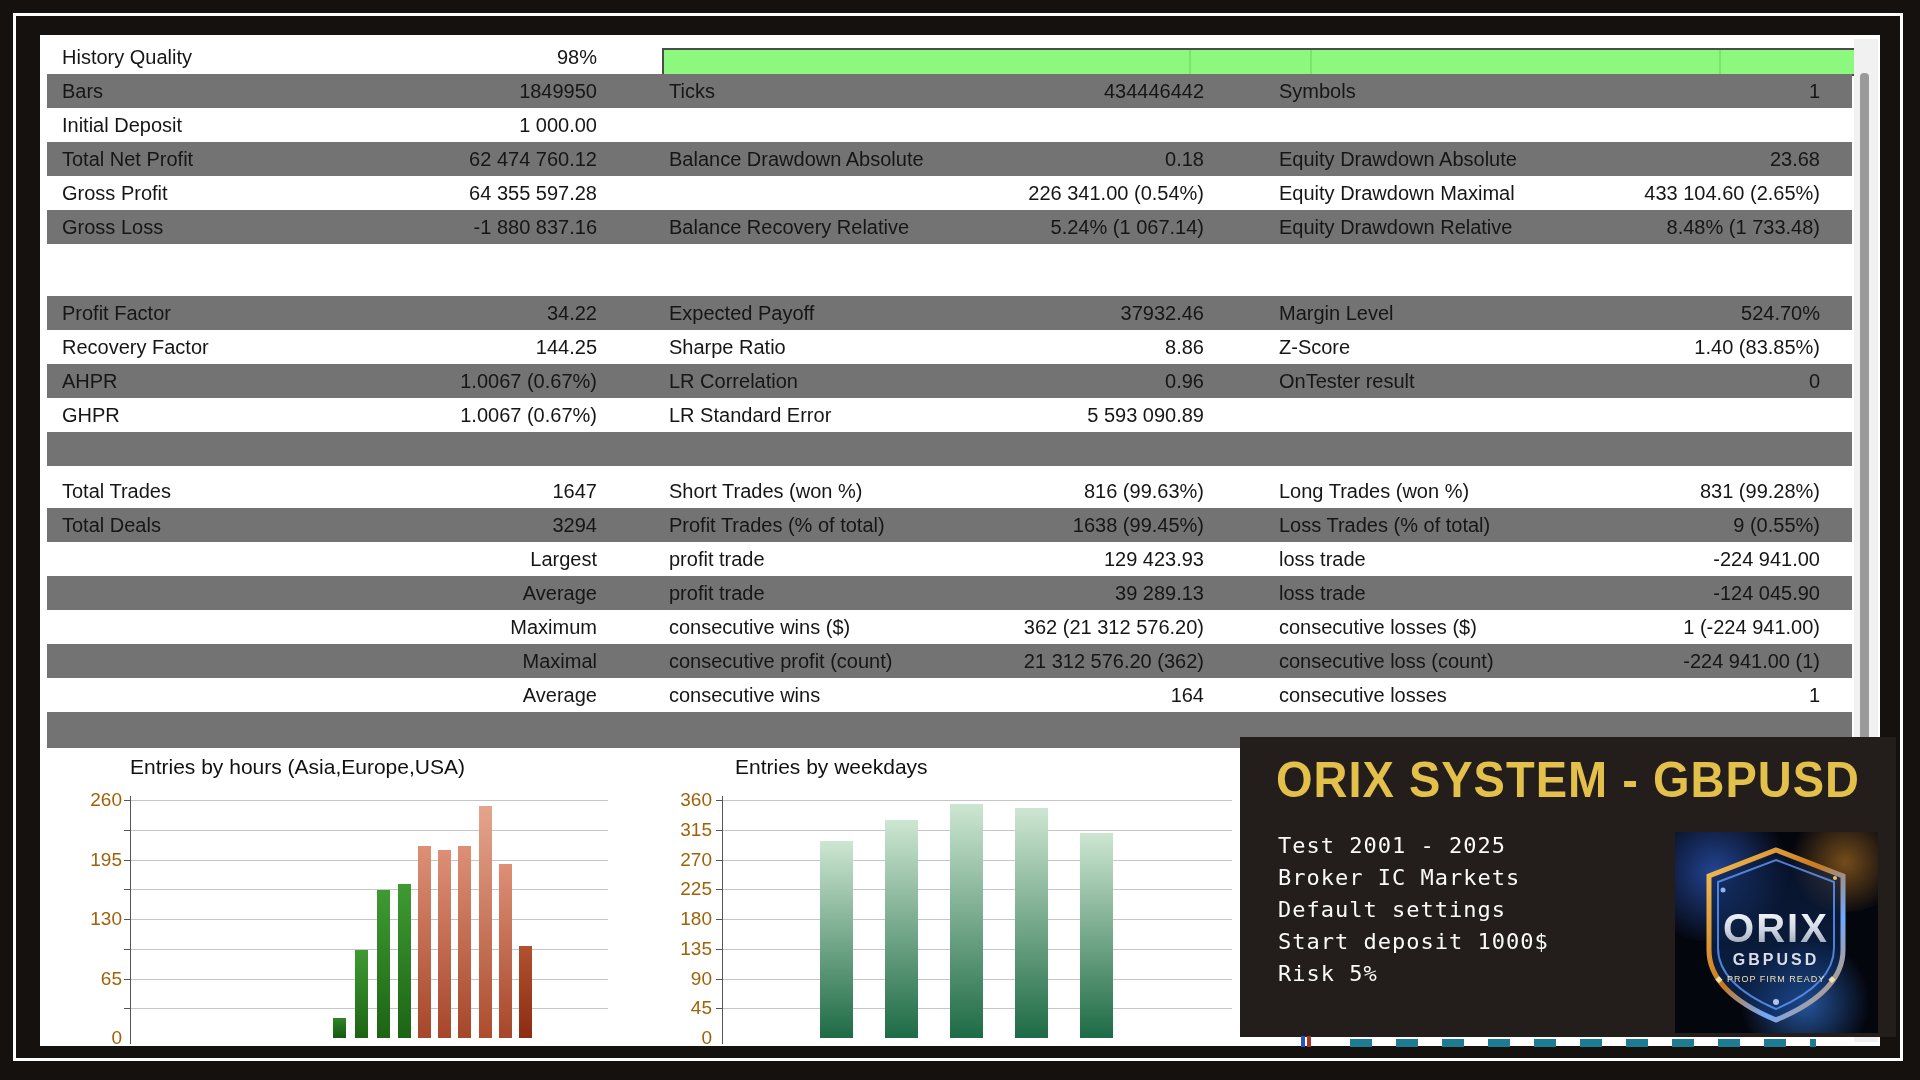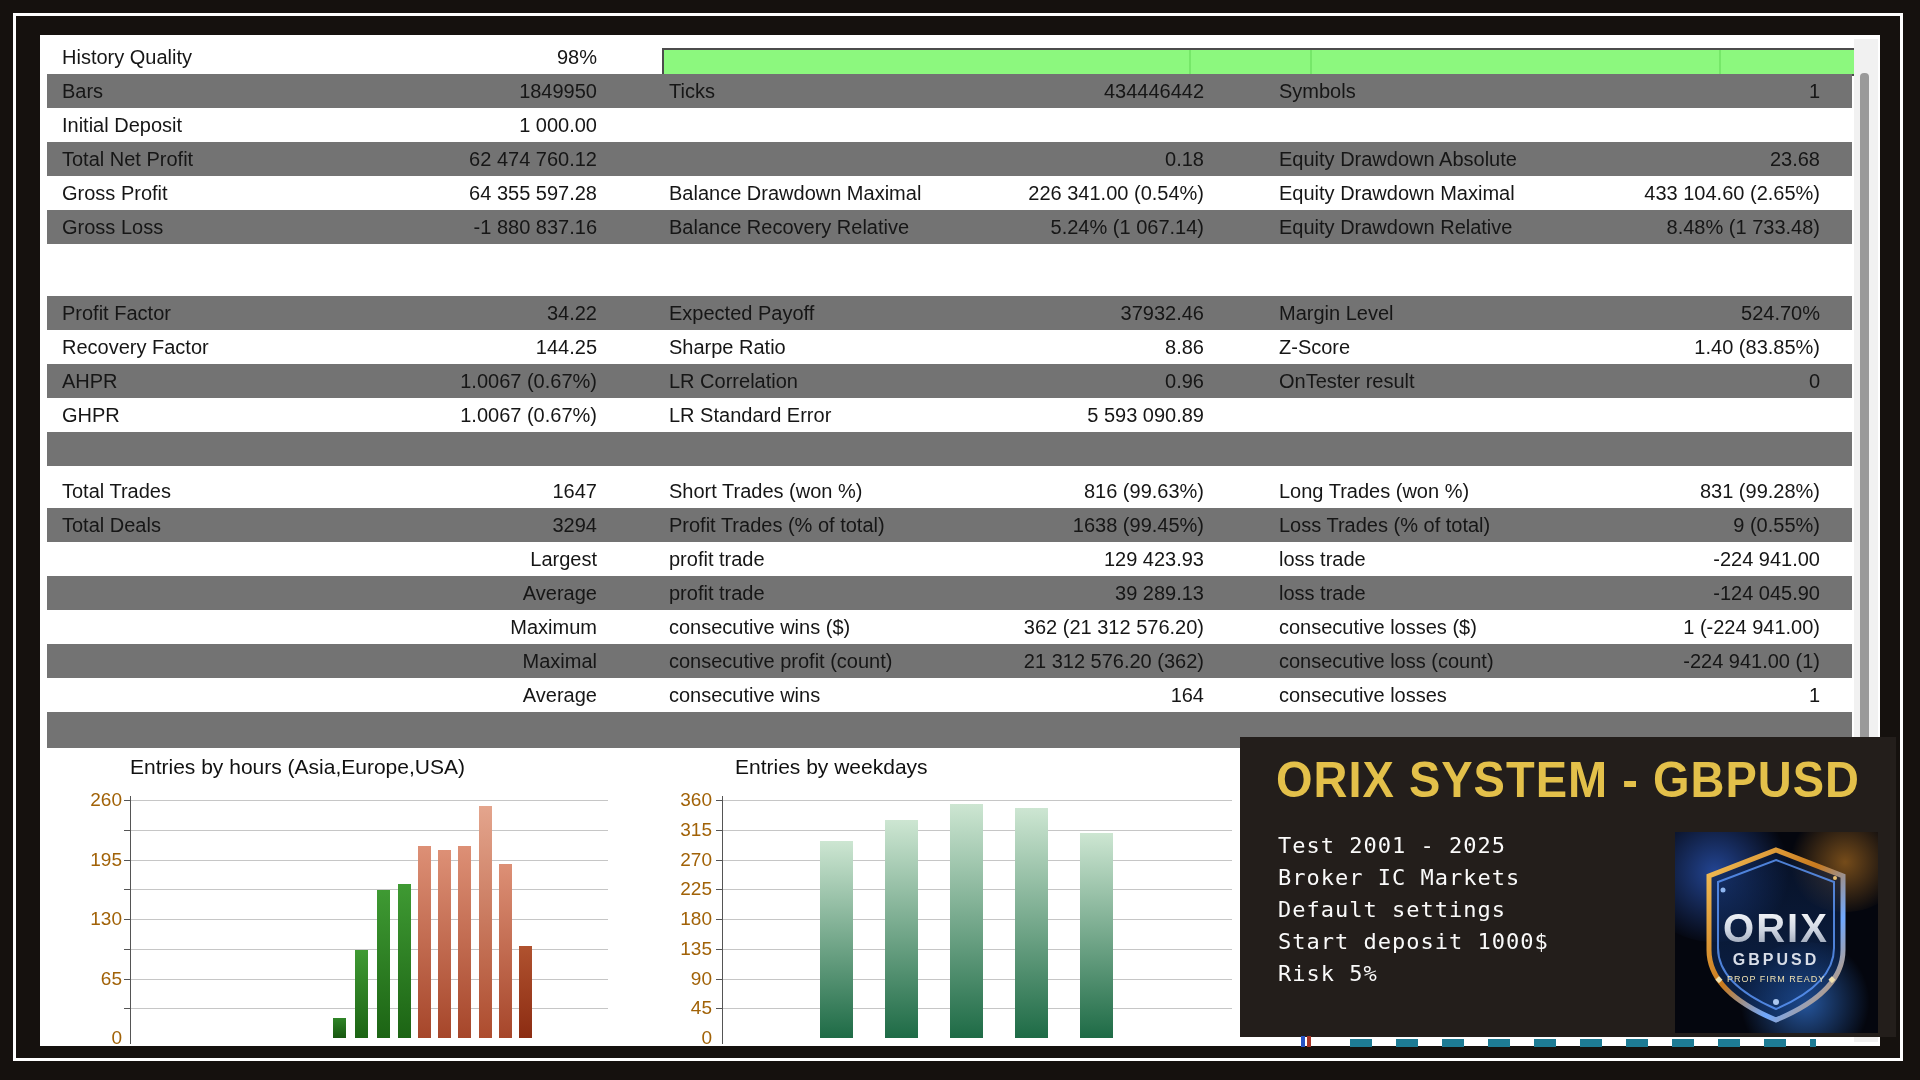--- a/index.html
+++ b/index.html
@@ -68,28 +68,28 @@
         <span class="cell c3">Symbols</span>
         <span class="cell v3">1</span>
       </div>
       <div class="row" style="top: 73px; height: 34px;">
         <span class="cell c1">Initial Deposit</span>
         <span class="cell v1">1 000.00</span>
       </div>
       <div class="row gray" style="top: 107px; height: 34px;">
         <span class="cell c1">Total Net Profit</span>
         <span class="cell v1">62 474 760.12</span>
+        <span class="cell c2">Balance Drawdown Absolute</span>
         <span class="cell v2">0.18</span>
         <span class="cell c3">Equity Drawdown Absolute</span>
         <span class="cell v3">23.68</span>
       </div>
       <div class="row" style="top: 141px; height: 34px;">
         <span class="cell c1">Gross Profit</span>
         <span class="cell v1">64 355 597.28</span>
-        <span class="cell c2">Balance Drawdown Maximal</span>
         <span class="cell v2">226 341.00 (0.54%)</span>
         <span class="cell c3">Equity Drawdown Maximal</span>
         <span class="cell v3">433 104.60 (2.65%)</span>
       </div>
       <div class="row gray" style="top: 175px; height: 34px;">
         <span class="cell c1">Gross Loss</span>
         <span class="cell v1">-1 880 837.16</span>
         <span class="cell c2">Balance Recovery Relative</span>
         <span class="cell v2">5.24% (1 067.14)</span>
         <span class="cell c3">Equity Drawdown Relative</span>

